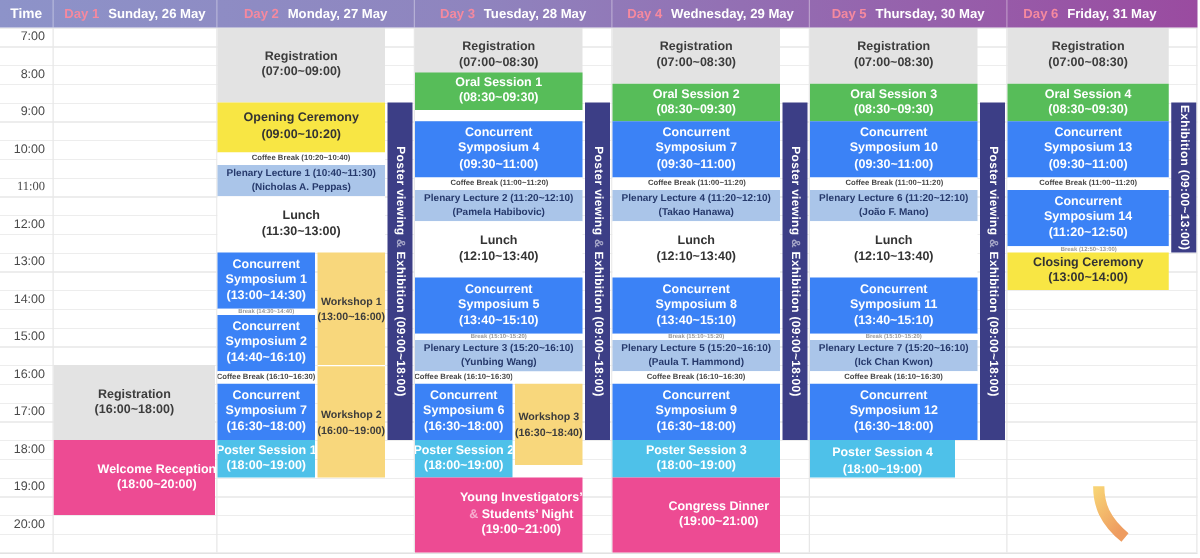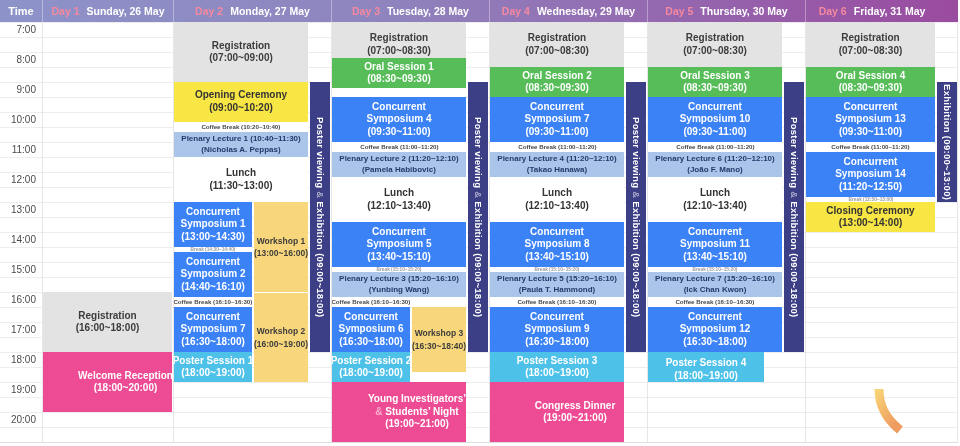--- a/index.html
+++ b/index.html
@@ -51,21 +51,21 @@
 
 <div id="page">
   <div id="grid">
     <div id="rows"></div>
     <div id="bottomline"></div>
     <div id="time-col">
         <div class="tlabel" style="top: 24px;">7:00</div>
         <div class="tlabel" style="top: 54px;">8:00</div>
         <div class="tlabel" style="top: 84px;">9:00</div>
         <div class="tlabel" style="top: 114px;">10:00</div>
-        <div class="tlabel" style="top: 144px;">11:00</div>
+        <div class="tlabel" style="top: 144px; font-family: Liberation Serif, serif;">11:00</div>
         <div class="tlabel" style="top: 174px;">12:00</div>
         <div class="tlabel" style="top: 204px;">13:00</div>
         <div class="tlabel" style="top: 234px;">14:00</div>
         <div class="tlabel" style="top: 264px;">15:00</div>
         <div class="tlabel" style="top: 294px;">16:00</div>
         <div class="tlabel" style="top: 324px;">17:00</div>
         <div class="tlabel" style="top: 354px;">18:00</div>
         <div class="tlabel" style="top: 384px;">19:00</div>
         <div class="tlabel" style="top: 414px;">20:00</div>
       </div>

